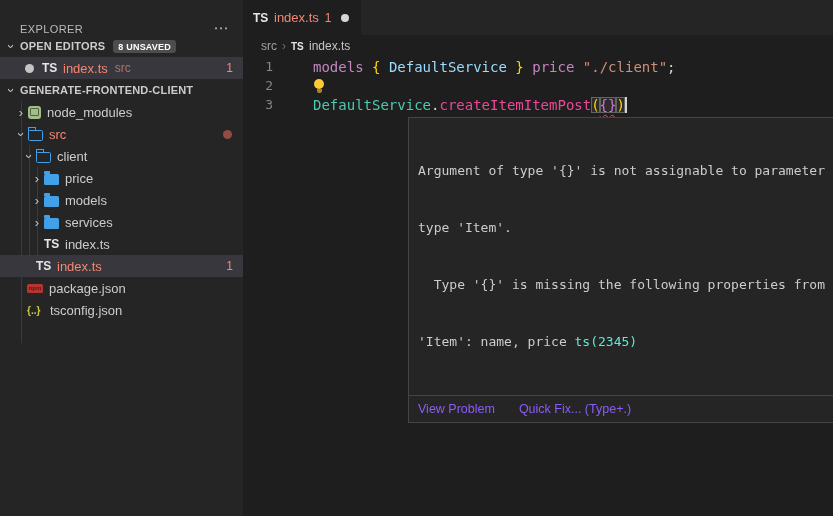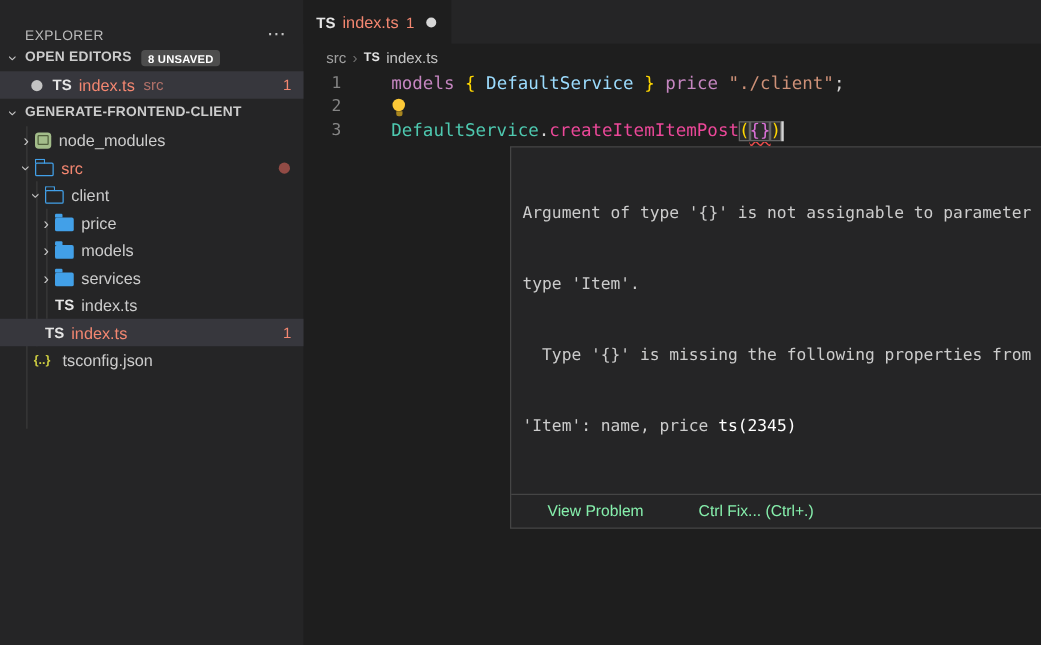--- a/index.html
+++ b/index.html
@@ -93,24 +93,24 @@
   .bulb::before { content:""; position:absolute; top:1px; left:1px; width:10px; height:10px;
                   border-radius:50%; background:#fdc937; }
   .bulb::after { content:""; position:absolute; bottom:0; left:3.5px; width:5px; height:4px;
                  background:#a8861f; border-radius:0 0 2px 2px; }
 
   
   .hover { position:absolute; left:165px; top:117px; width:585px; background:#252526;
            border:1px solid #454545; z-index:5; }
   .hover-body { padding:5px 9px 6px; font-family:"DejaVu Sans Mono", monospace;
                 font-size:13px; line-height:19px; color:#cccccc; white-space:pre; }
-  .hover .dim { color:#ffffff; }
+  .hover .dim { color:#5eead4; }
   .hover-actions { border-top:1px solid #454545; height:27px; display:flex; align-items:center;
                    padding-left:9px; gap:24px; }
-  .hover-actions .act { color:#86efac; font-size:12.5px; cursor:pointer;margin-left:20px; }
+  .hover-actions .act { color:#8b5cf6; font-size:12.5px; cursor:pointer; }
 </style>
 </head>
 <body>
 
 <div class="workbench">
 
   <div class="sidebar">
 
     <div class="sb-header">
       <span class="title">EXPLORER</span>
@@ -182,20 +182,24 @@
       <span class="lbl">index.ts</span>
     </div>
 
     <div class="row d1 sel">
       <span class="ico ts-ico">TS</span>
       <span class="lbl err">index.ts</span>
       <span class="count">1</span>
     </div>
 
 
+    <div class="row d0">
+      <span class="ico npm-ico">npm</span>
+      <span class="lbl">package.json</span>
+    </div>
 
     <div class="row d0">
       <span class="ico json-ico">{..}</span>
       <span class="lbl">tsconfig.json</span>
     </div>
   </div>
 
   <div class="editor">
 
     <div class="tabbar">
@@ -254,18 +258,18 @@
 
     <div class="hover">
       <div class="hover-body">
         <div>Argument of type '{}' is not assignable to parameter of</div>
         <div>type 'Item'.</div>
         <div>  Type '{}' is missing the following properties from type</div>
         <div><span>'Item': name, price</span><span> </span><span class="dim">ts(2345)</span></div>
       </div>
       <div class="hover-actions">
         <span class="act">View Problem</span>
-        <span class="act">Ctrl Fix... (Ctrl+.)</span>
+        <span class="act">Quick Fix... (Type+.)</span>
       </div>
     </div>
 
   </div>
 </div>
 
 </body></html>

